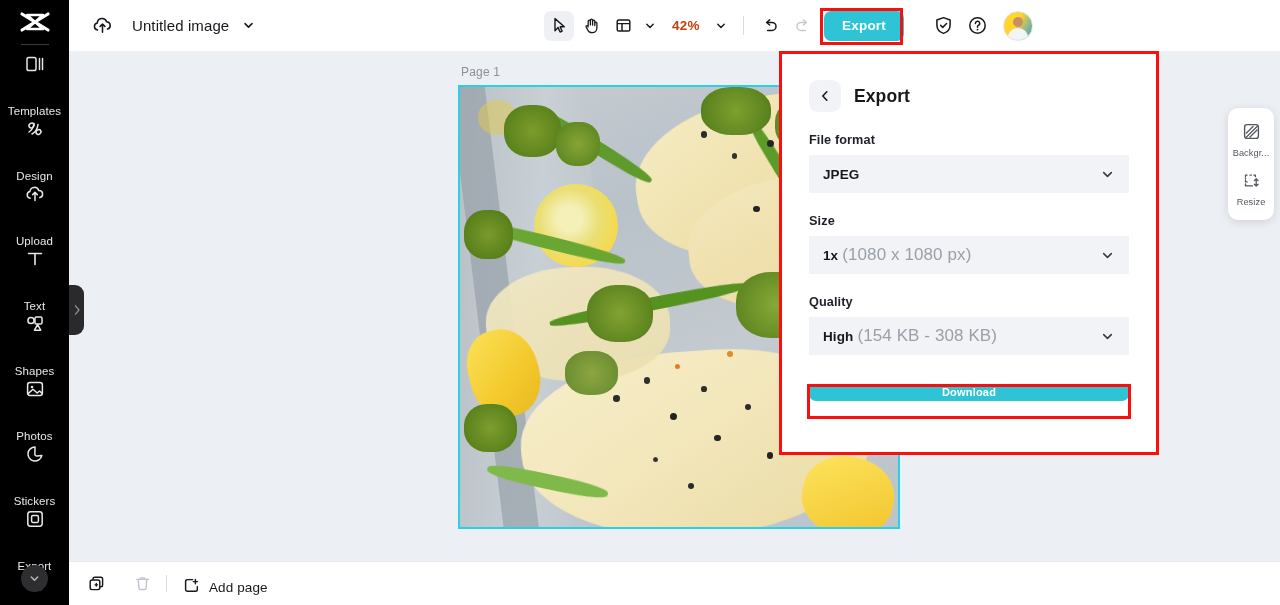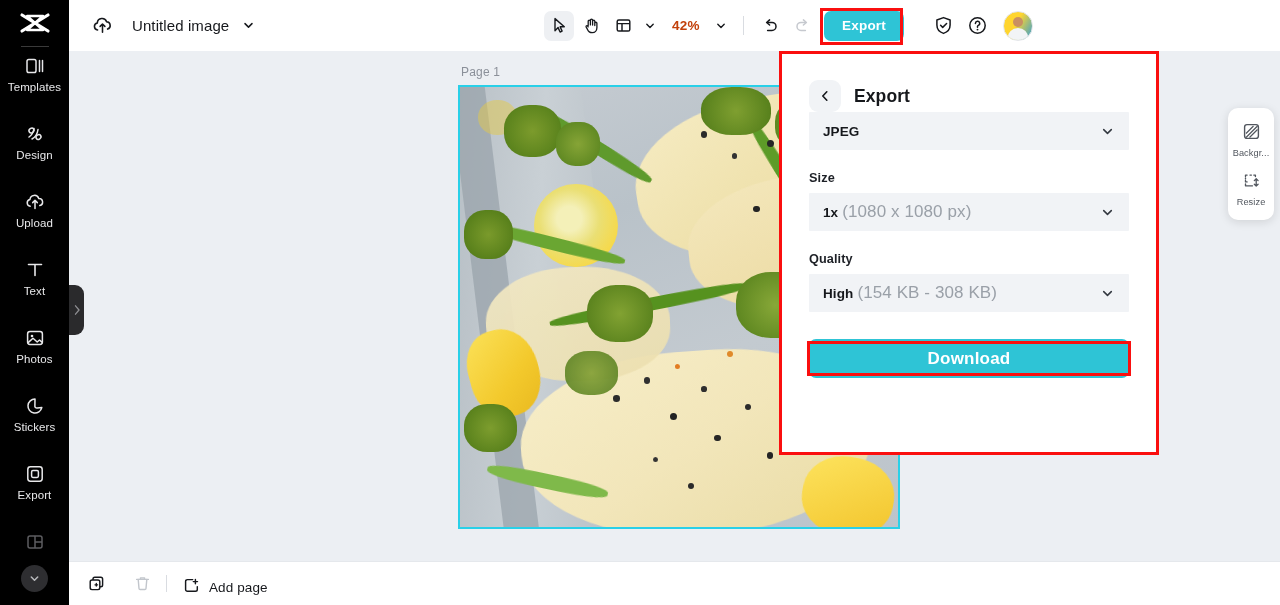--- a/index.html
+++ b/index.html
@@ -25,21 +25,21 @@
   }
   #brand-logo {
     width: 69px; height: 46px;
     display: flex; align-items: center; justify-content: center;
   }
   #brand-divider {
     width: 28px; height: 1px; background: #3a3a3a; margin-bottom: 8px;
   }
   .nav-item {
     width: 69px; height: 68px;
-    display: flex; flex-direction: column; align-items: center; justify-content: flex-start;
+    display: flex; flex-direction: column; align-items: center; justify-content: space-between;
     gap: 5px; cursor: pointer;
   }
   .nav-item .nav-icon { width: 22px; height: 22px; display:block; }
   .nav-item .nav-label {
     font-size: 11.5px; color: #e8e8ea; letter-spacing: 0.1px; line-height: 1;
   }
   .nav-item.partial { height: 34px; overflow: hidden; justify-content: flex-start; opacity: 0.75;}
   #sidebar-collapse {
     position: absolute; left: 21px; bottom: 13px;
     width: 27px; height: 27px; border-radius: 50%;
@@ -201,24 +201,24 @@
   .select-box {
     height: 38px; background: #f1f3f6; border-radius: 1px;
     display: flex; align-items: center; padding: 0 14px;
     cursor: pointer;
   }
   .select-main { font-size: 13.5px; color: #16181c; font-weight: 600; letter-spacing: 0.1px; }
   .select-sub { font-size: 17px; color: #9aa0a8; margin-left: 4px; font-weight: 400; letter-spacing:0.1px;}
   .select-caret { margin-left: auto; display: flex; align-items: center; }
   #download-wrap { position: relative; margin-top: 27px; }
   #download-button {
-    width: 100%; height: 39px;
+    width: 100%; height: 17px;
     background: #2ec4d6; color: #ffffff;
     border: none; border-radius: 7px;
-    font-size: 17px; font-weight: 700; letter-spacing: 0.2px;
+    font-size: 11px; font-weight: 700; letter-spacing: 0.2px;
     cursor: pointer; font-family: "Liberation Sans", sans-serif;
   }
   #download-highlight {
     position: absolute; left: -2px; top: 2px;
     width: calc(100% + 4px); height: 35px;
     border: 3px solid #fa0f0f; pointer-events: none;
   }
 
   
   #bottombar {
@@ -291,20 +291,30 @@
 
     <div class="nav-item">
       <span class="nav-icon">
         <svg width="22" height="22" viewBox="0 0 22 22" fill="none">
           <path d="M4.5 5.5h13M11 5.5v11" stroke="#e8e8ea" stroke-width="1.6" stroke-linecap="round"></path>
         </svg>
       </span>
       <span class="nav-label">Text</span>
     </div>
 
+    <div class="nav-item">
+      <span class="nav-icon">
+        <svg width="22" height="22" viewBox="0 0 22 22" fill="none">
+          <circle cx="7" cy="7.5" r="3.1" stroke="#e8e8ea" stroke-width="1.5"></circle>
+          <rect x="11" y="4" width="7" height="7" rx="1.3" stroke="#e8e8ea" stroke-width="1.5"></rect>
+          <path d="M10.5 17.2 13.6 11.6 16.7 17.2Z" stroke="#e8e8ea" stroke-width="1.5" stroke-linejoin="round"></path>
+        </svg>
+      </span>
+      <span class="nav-label">Shapes</span>
+    </div>
 
     <div class="nav-item">
       <span class="nav-icon">
         <svg width="22" height="22" viewBox="0 0 22 22" fill="none">
           <rect x="3.6" y="4.6" width="14.8" height="12.8" rx="2.4" stroke="#e8e8ea" stroke-width="1.5"></rect>
           <circle cx="8" cy="9" r="1.3" fill="#e8e8ea"></circle>
           <path d="M4.4 15.4 9 11.2l4.2 3.8 2.3-2 2.1 1.9" stroke="#e8e8ea" stroke-width="1.5" stroke-linejoin="round" stroke-linecap="round"></path>
         </svg>
       </span>
       <span class="nav-label">Photos</span>
@@ -520,20 +530,21 @@
     <div id="export-panel">
       <div id="export-head">
         <div id="export-back">
           <svg width="14" height="14" viewBox="0 0 14 14" fill="none">
             <path d="M8.8 2.8 4.8 7l4 4.2" stroke="#16181c" stroke-width="1.6" stroke-linecap="round" stroke-linejoin="round"></path>
           </svg>
         </div>
         <div id="export-title">Export</div>
       </div>
 
+      <div class="field-label">File format</div>
       <div class="select-box">
         <span class="select-main">JPEG</span>
         <span class="select-caret">
           <svg width="15" height="15" viewBox="0 0 15 15" fill="none">
             <path d="M3.7 5.6 7.5 9.4 11.3 5.6" stroke="#333840" stroke-width="1.5" stroke-linecap="round" stroke-linejoin="round"></path>
           </svg>
         </span>
       </div>
 
       <div class="field-label">Size</div>

